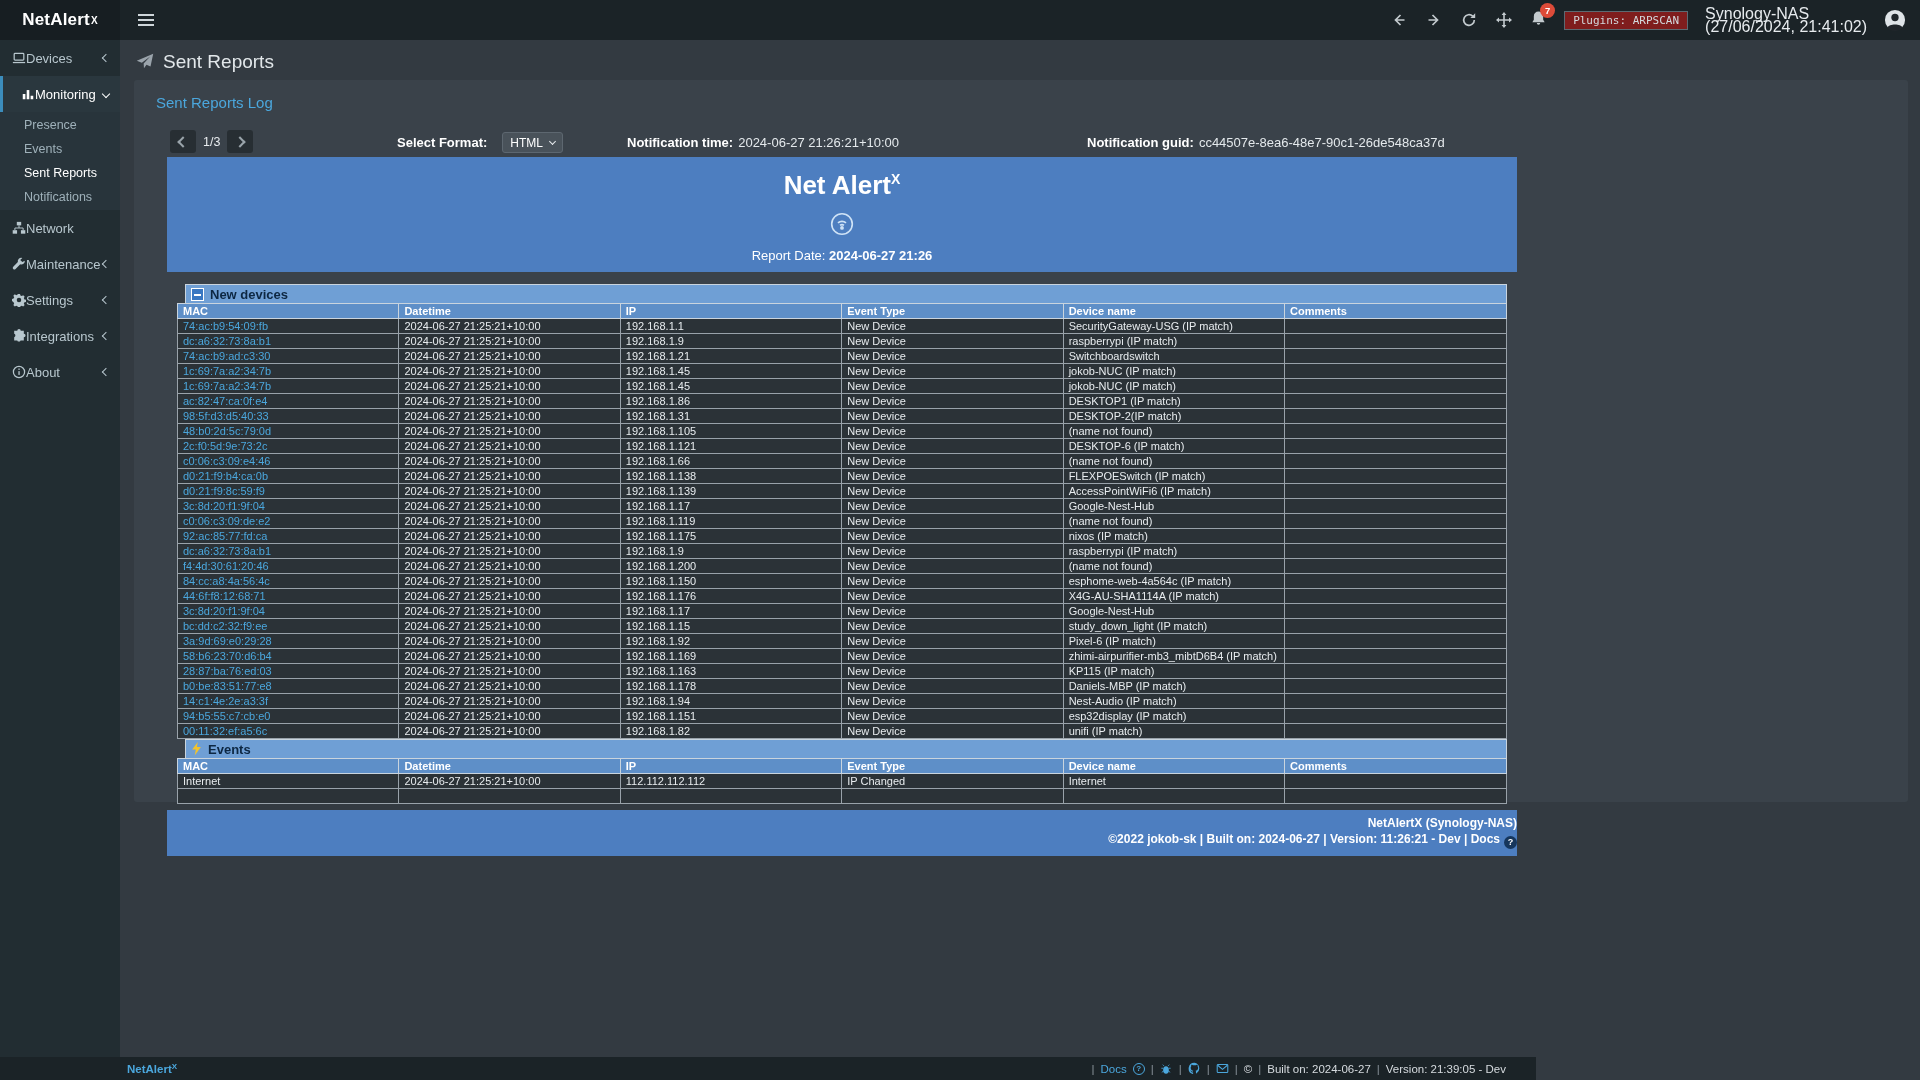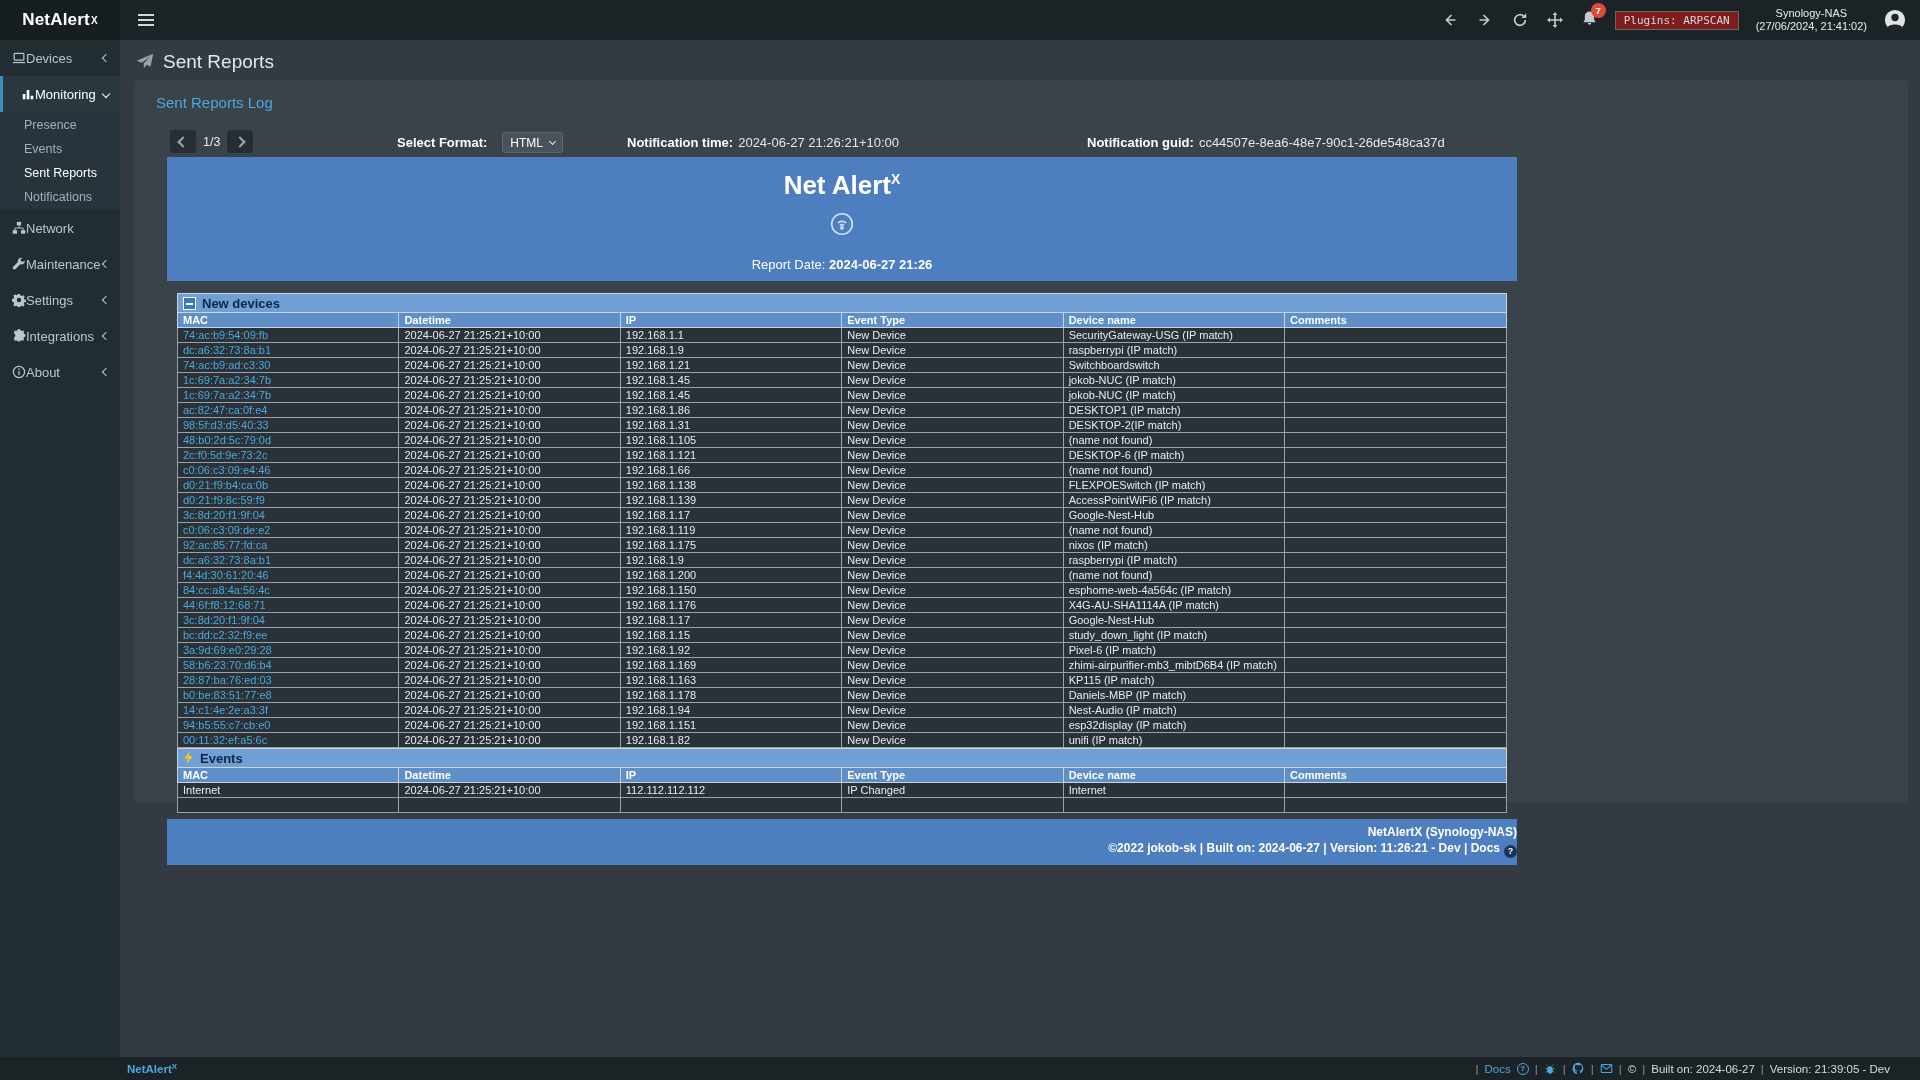--- a/index.html
+++ b/index.html
@@ -16,21 +16,21 @@
     align-items:center;justify-content:center;gap:3px;cursor:pointer;}
   .nav-burger i{display:block;width:16px;height:2px;background:#cfd6da;}
   .nav-right{margin-left:auto;display:flex;align-items:center;gap:17px;padding-right:14px;}
   .nav-ico{width:18px;height:18px;display:flex;align-items:center;justify-content:center;cursor:pointer;}
   .bell-wrap{position:relative;cursor:pointer;}
   .nav-badge{position:absolute;top:-7px;right:-8px;width:15px;height:15px;border-radius:50%;
     background:#dd4b39;color:#fff;font-size:9.5px;font-weight:bold;
     display:flex;align-items:center;justify-content:center;}
   .plugins-badge{font-family:"DejaVu Sans Mono","Liberation Mono",monospace;font-size:11px;
     color:#d3dade;background:#7f1d1d;border:1px solid #5c6a72;padding:2px 8px;cursor:pointer;}
-  .host{text-align:center;color:#e7ebee;font-size:11px;line-height:13px;}
+  .host{text-align:left;color:#e7ebee;font-size:16px;line-height:13px;}
   .avatar{width:22px;height:22px;border-radius:50%;overflow:hidden;cursor:pointer;}
 
   
   .sidebar{position:fixed;top:40px;left:0;width:120px;height:1017px;background:#222d32;z-index:10;}
   .side-item{position:relative;height:36px;display:flex;align-items:center;gap:0;
     padding-left:12px;color:#b8c7ce;font-size:13px;cursor:pointer;}
   .side-item.active{background:#2a373e;border-left:3px solid #3c8dbc;padding-left:18px;color:#fff;}
   .side-item .chev{position:absolute;right:11px;}
   .submenu{background:#28343b;padding:1px 0;}
   .sub-item{height:24px;display:flex;align-items:center;padding-left:24px;
@@ -64,42 +64,42 @@
     font-size:12px;display:flex;align-items:center;gap:7px;padding:0 7px;cursor:pointer;}
   .time-group{position:absolute;top:55px;left:493px;display:flex;gap:5px;align-items:center;}
   .guid-group{position:absolute;top:55px;left:953px;display:flex;gap:5px;align-items:center;}
 
   
   .report{position:absolute;top:77px;left:33px;width:1350px;}
   .report-header{background:#4d7ec0;color:#fff;text-align:center;padding:13px 0 9px;}
   .report-title{font-size:26px;font-weight:bold;display:flex;align-items:center;
     justify-content:center;gap:10px;flex-direction:column;}
   .report-title sup{font-size:14px;vertical-align:10px;}
-  .report-date{margin-top:20px;font-size:13px;}
+  .report-date{margin-top:11px;font-size:13px;}
   .report-date b{font-weight:bold;}
   .report-body{margin:12px 10px 0;}
   .section-bar{background:#6f9fd5;border:1px solid #c9d4de;border-bottom:none;
     display:flex;align-items:center;gap:6px;padding:2px 5px;
-    color:#0d2742;font-size:13px;font-weight:bold;height:19px;}
+    color:#0d2742;font-size:13px;font-weight:bold;height:19px;margin-left:8px;}
   .minus-ico{width:13px;height:13px;background:#3a78c2;border:1px solid #fff;position:relative;display:inline-block;}
   .minus-ico::after{content:"";position:absolute;left:2px;top:5px;width:7px;height:2px;background:#fff;}
   .report-table{width:100%;border-collapse:collapse;table-layout:fixed;font-size:11px;}
   .report-table th{background:#5e8fc8;color:#fff;font-weight:bold;text-align:left;
     padding:1px 5px;border:1px solid #c9d4de;height:15px;}
   .report-table td{background:#2b3237;color:#e8ecef;padding:1px 5px;border:1px solid #99a2aa;height:15px;
     white-space:nowrap;overflow:hidden;}
   .report-table td:empty::after{content:"\00a0";}
   .report-table td.mac{color:#4ba7dd;cursor:pointer;}
   .report-footer{margin-top:6px;background:#4d7ec0;color:#fff;text-align:right;
     padding:5px 0 7px;font-size:12px;font-weight:bold;line-height:16px;}
   .q-dark{display:inline-flex;width:13px;height:13px;border-radius:50%;background:#16365c;color:#fff;
     font-size:9px;align-items:center;justify-content:center;margin-left:4px;vertical-align:-2px;font-weight:bold;}
 
   
-  .footer{position:fixed;bottom:0;left:0;width:1920px;height:23px;background:#1b2327;
+  .footer{position:fixed;bottom:0;left:0;width:1536px;height:23px;background:#1b2327;
     display:flex;align-items:center;padding:0 30px 0 127px;font-size:11.5px;color:#d6dbdf;z-index:20;}
   .footer-brand{color:#4ba7dd;font-weight:bold;cursor:pointer;}
   .footer-brand sup{font-size:8px;vertical-align:4px;}
   .footer-right{margin-left:auto;display:flex;align-items:center;gap:6px;}
   .sep{color:#8a949b;}
   .f-link{color:#4ba7dd;cursor:pointer;}
   .q-blue{display:inline-flex;width:12px;height:12px;border-radius:50%;border:1px solid #4ba7dd;
     color:#4ba7dd;font-size:8px;align-items:center;justify-content:center;cursor:pointer;font-weight:bold;}
   .f-ico{width:13px;height:13px;display:flex;align-items:center;justify-content:center;cursor:pointer;}
 </style>

